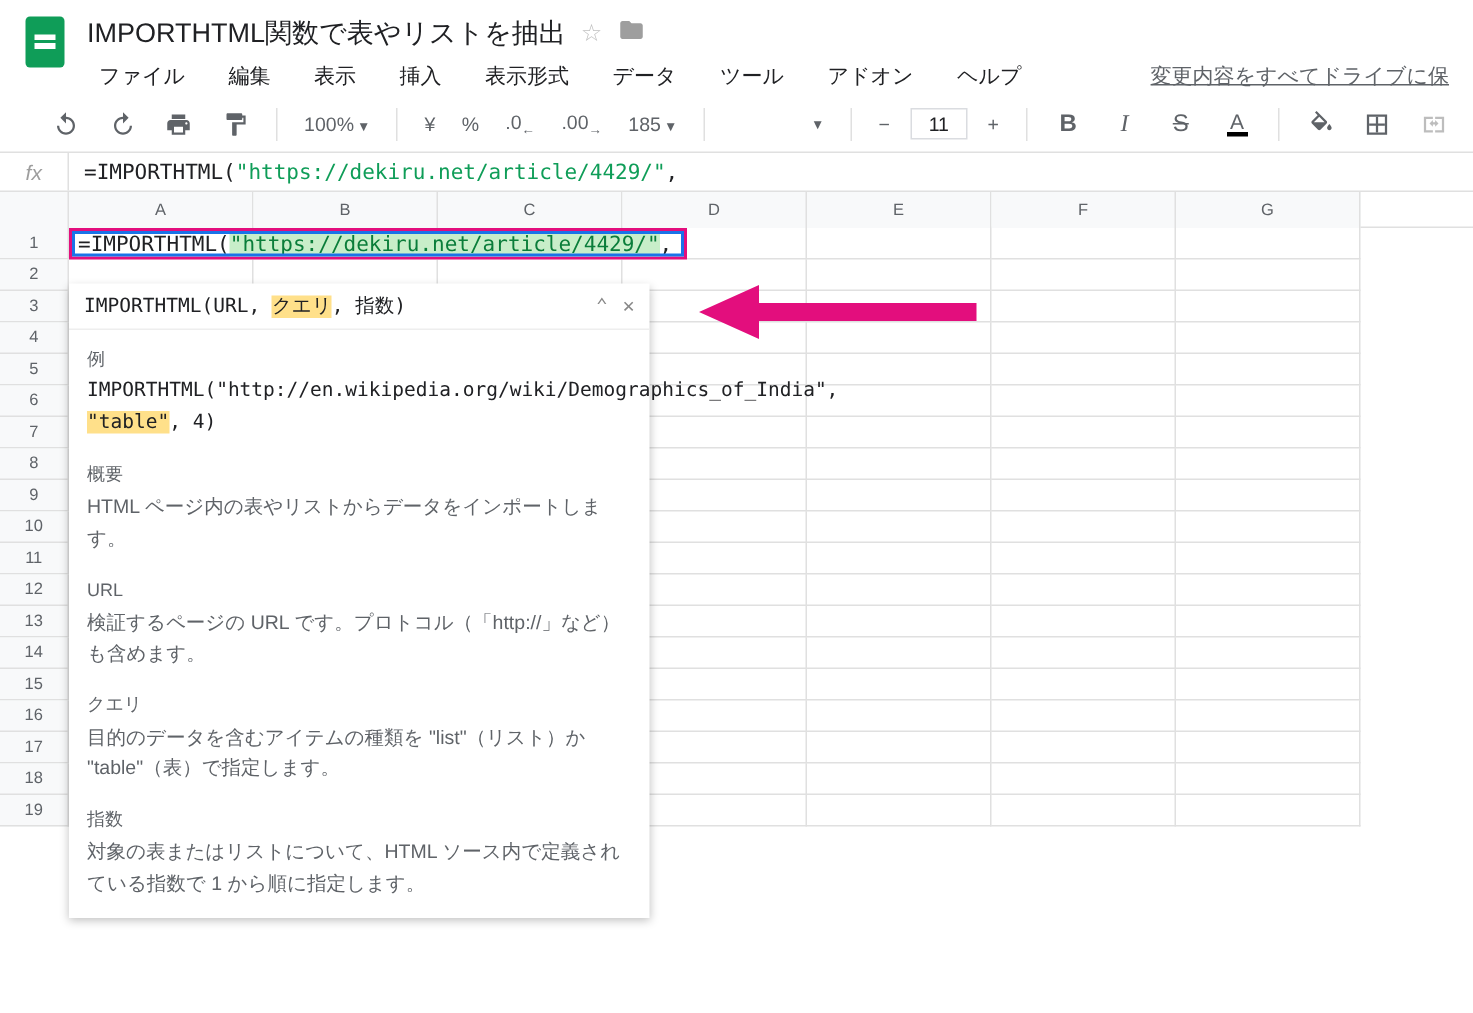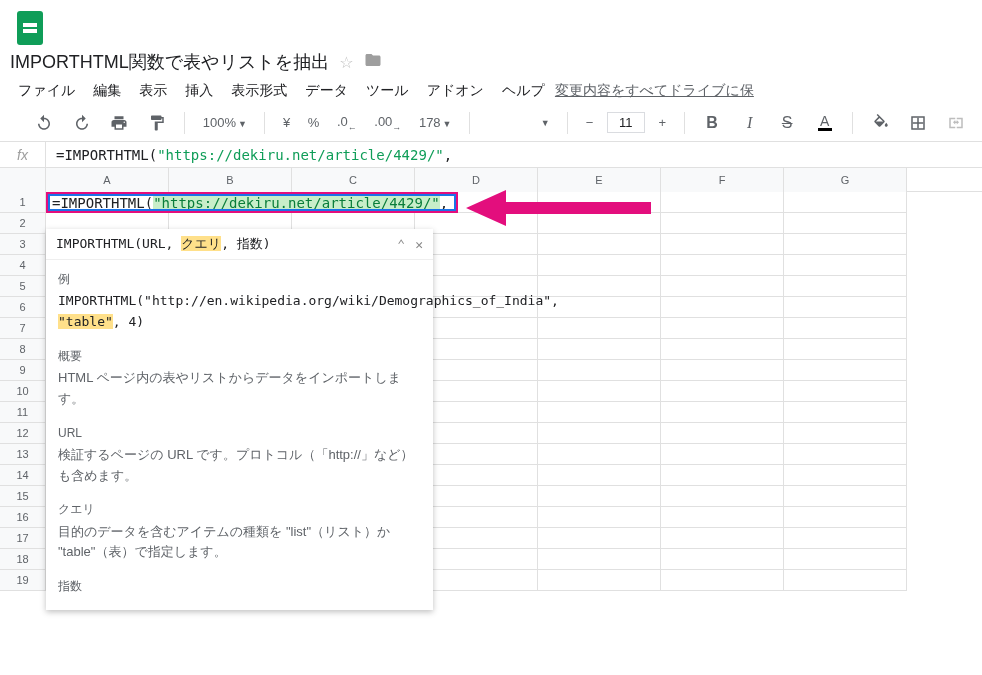--- a/index.html
+++ b/index.html
@@ -1,28 +1,28 @@
 <!DOCTYPE html>
 <html><head>
 <meta charset="utf-8">
 <style>
   * { box-sizing: border-box; margin: 0; padding: 0; }
   body { font-family: Arial, "Helvetica Neue", sans-serif; font-size: 13px; color: #202124; background: #fff; overflow: hidden; width: 982px; height: 675px; position: relative; }
   
   
-  .header { display: flex; align-items: flex-start; padding: 8px 16px 0 10px; flex-direction: column; }
+  .header { display: flex; align-items: flex-start; padding: 8px 16px 0 10px; }
   .logo { width: 40px; height: 40px; display: flex; align-items: center; justify-content: center; margin-right: 8px; }
   .logo-inner { width: 26px; height: 34px; background: #0f9d58; border-radius: 3px; position: relative; display: flex; align-items: center; justify-content: center; }
   .logo-inner::after { content: ""; position: absolute; top: 12px; width: 14px; height: 12px; background: linear-gradient(#fff 0 33%, transparent 33% 50%, #fff 50% 83%, transparent 83%); }
   .title-block { flex: 1; }
   .doc-title-row { display: flex; align-items: center; gap: 10px; }
   .doc-title { font-size: 18px; color: #202124; padding: 2px 0; }
   .star { color: #c0c0c0; font-size: 16px; }
   .folder { color: #9e9e9e; font-size: 18px; }
-  .menubar { display: flex; align-items: center; gap: 2px; margin-top: 2px; text-align: right; }
+  .menubar { display: flex; align-items: center; gap: 13px; margin-top: 2px; text-align: right; }
   .menubar-item { padding: 4px 8px; font-size: 14px; color: #202124; cursor: pointer; border-radius: 3px; }
   .save-status { font-size: 14px; color: #5f6368; text-decoration: underline; margin-left: auto; padding-right: 0; }
 
   
   .toolbar { display: flex; align-items: center; height: 38px; border-bottom: 1px solid #e0e0e0; padding: 0 12px 0 30px; gap: 2px; justify-content: space-between; }
   .tool { width: 28px; height: 26px; display: flex; align-items: center; justify-content: center; color: #5f6368; cursor: pointer; border-radius: 2px; font-size: 16px; }
   .tool svg { width: 18px; height: 18px; fill: #5f6368; }
   .sep { width: 1px; height: 22px; background: #e0e0e0; margin: 0 4px; }
   .tool-text { font-size: 13px; color: #5f6368; padding: 0 4px; cursor: pointer; }
   .dropdown-arrow { font-size: 9px; color: #5f6368; margin-left: 2px; }
@@ -124,21 +124,21 @@
         <path d="M18 4V3c0-.55-.45-1-1-1H5c-.55 0-1 .45-1 1v4c0 .55.45 1 1 1h12c.55 0 1-.45 1-1V6h1v4H9v11c0 .55.45 1 1 1h2c.55 0 1-.45 1-1v-9h8V4h-3z"></path>
       </svg>
     </div>
   <div class="sep"></div>
   <div class="tool-text"><span>100%</span><span class="dropdown-arrow">▼</span></div>
   <div class="sep"></div>
   <div class="tool-text">¥</div>
   <div class="tool-text">%</div>
   <div class="tool-text"><span>.0</span><span style="font-size:9px;vertical-align:sub;">←</span></div>
   <div class="tool-text"><span>.00</span><span style="font-size:9px;vertical-align:sub;">→</span></div>
-  <div class="tool-text"><span>178</span><span class="dropdown-arrow">▼</span></div>
+  <div class="tool-text"><span>185</span><span class="dropdown-arrow">▼</span></div>
   <div class="sep"></div>
   <div class="font-sel">
       <span></span>
       <span class="dropdown-arrow">▼</span>
     </div>
   <div class="sep"></div>
   <div class="tool-text">−</div>
   <div class="size-sel">11</div>
   <div class="tool-text">+</div>
   <div class="sep"></div>
@@ -379,20 +379,21 @@
           <div class="sec">
             <div class="sec-title">URL</div>
             <div>検証するページの URL です。プロトコル（「http://」など）も含めます。</div>
           </div>
           <div class="sec">
             <div class="sec-title">クエリ</div>
             <div>目的のデータを含むアイテムの種類を "list"（リスト）か "table"（表）で指定します。</div>
           </div>
           <div class="sec">
             <div class="sec-title">指数</div>
+            <div>対象の表またはリストについて、HTML ソース内で定義されている指数で 1 から順に指定します。</div>
           </div>
         </div>
       </div>
     </div>
   </div>
   <div class="expand-triangle"></div>
 </div>
 
 <svg class="anno-arrow" width="190" height="40">
   <polygon points="0,20 40,2 40,14 185,14 185,26 40,26 40,38" fill="#e30e7d"></polygon>

